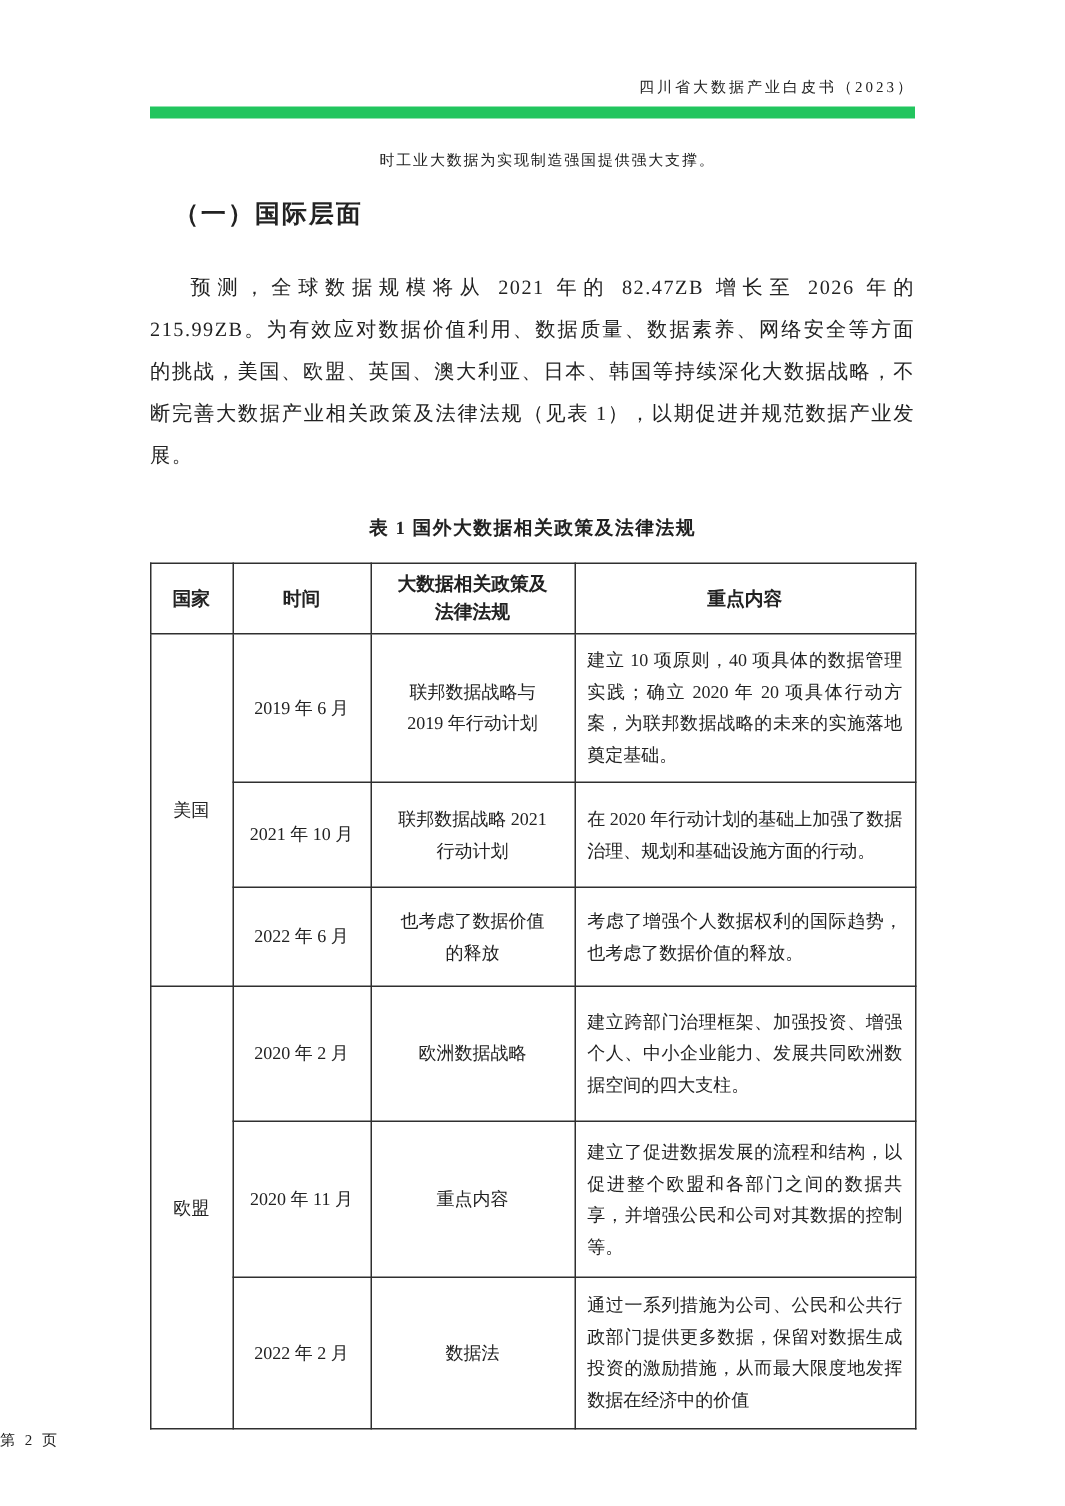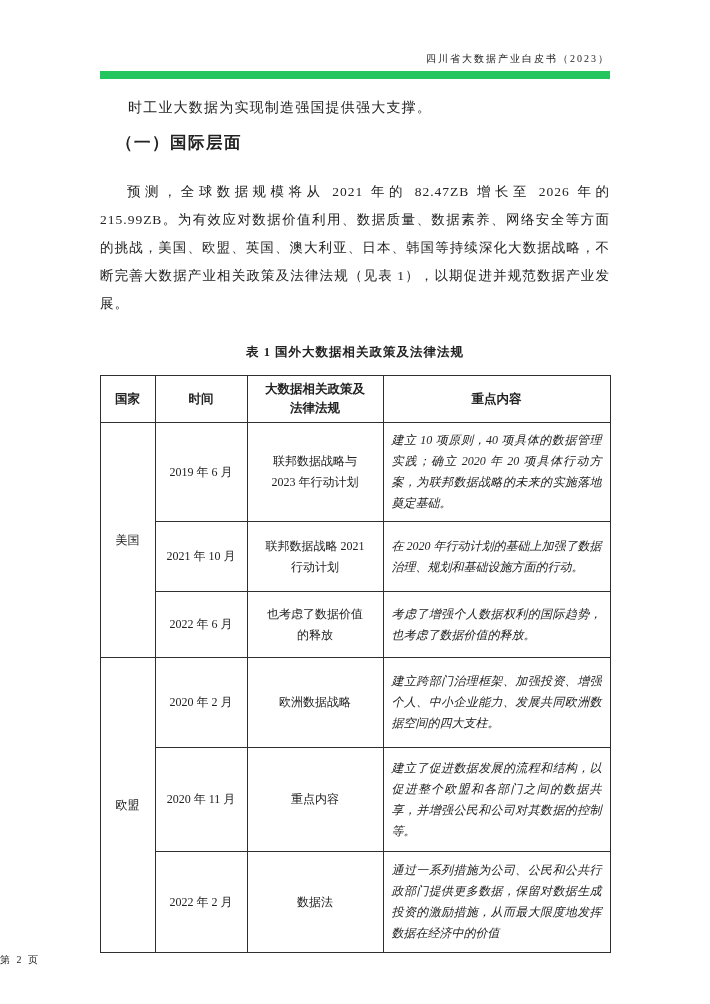--- a/index.html
+++ b/index.html
@@ -22,24 +22,25 @@
   .header-title {
     font-size:10px;
     letter-spacing:2px;
     color:#222;
     white-space:nowrap;
   }
 
   
   .intro {
     margin:20px 100px 0 100px;
-    font-size:14px;
+    font-size:10px;
     letter-spacing:1.2px;
     text-indent:2em;
     line-height:17px;
+    text-align:center;
   }
   .section-heading {
     margin:16px 100px 0 100px;
     padding-left:16px;
     font-size:16.5px;
     font-weight:bold;
     letter-spacing:1.5px;
   }
   .paragraph {
     margin:24px 100px 0 100px;
@@ -80,21 +81,20 @@
   tr.rh-head { height:44px; }
   tr.rh-1 { height:99px; }
   tr.rh-2 { height:70px;padding-left:28px; }
   tr.rh-3 { height:66px; }
   tr.rh-4 { height:90px; }
   tr.rh-5 { height:104px; }
   tr.rh-6 { height:101px; }
   td.cell-content {
     text-align:justify;
     padding:4px 8px;
-    font-style:italic;
   }
   .wrap-narrow { display:inline-block; max-width:102px; }
   td.cell-time { white-space:nowrap; }
 
   
   .footer {
     text-align:left;
     font-size:10px;
     letter-spacing:2px;
   }
@@ -128,21 +128,21 @@
         <th>国家</th>
         <th>时间</th>
         <th><span class="wrap-narrow">大数据相关政策及法律法规</span></th>
         <th>重点内容</th>
       </tr>
     </thead>
     <tbody>
       <tr class="rh-1">
         <td rowspan="3" class="cell-country">美国</td>
         <td class="cell-time">2019 年 6 月</td>
-        <td class="cell-policy"><span class="wrap-narrow">联邦数据战略与 2023 年行动计划</span></td>
+        <td class="cell-policy"><span class="wrap-narrow">联邦数据战略与 2019 年行动计划</span></td>
         <td class="cell-content">建立 10 项原则，40 项具体的数据管理实践；确立 2020 年 20 项具体行动方案，为联邦数据战略的未来的实施落地奠定基础。</td>
       </tr>
       <tr class="rh-2">
         <td class="cell-time">2021 年 10 月</td>
         <td class="cell-policy"><span class="wrap-narrow">联邦数据战略 2021 行动计划</span></td>
         <td class="cell-content">在 2020 年行动计划的基础上加强了数据治理、规划和基础设施方面的行动。</td>
       </tr>
       <tr class="rh-3">
         <td class="cell-time">2022 年 6 月</td>
         <td class="cell-policy"><span class="wrap-narrow">也考虑了数据价值的释放</span></td>

